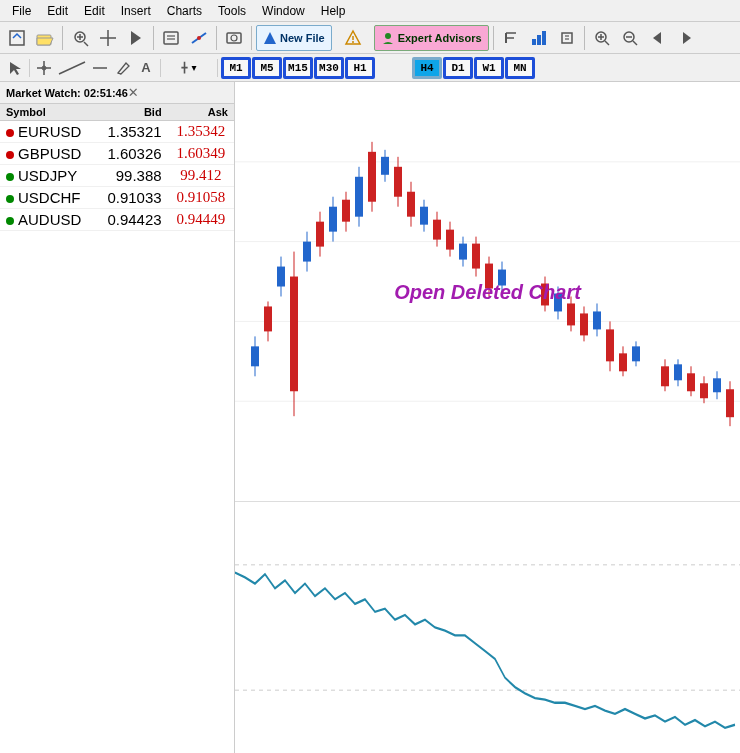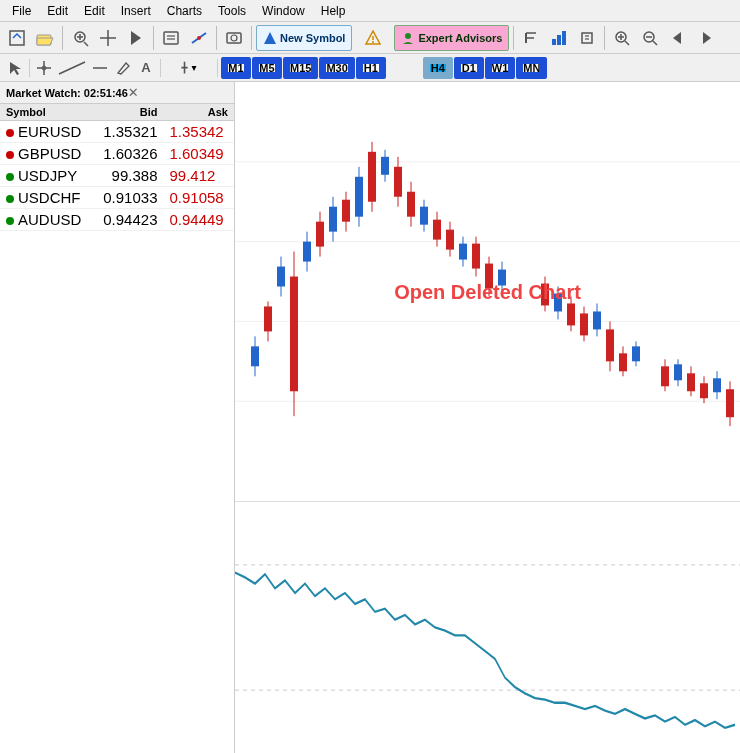--- a/index.html
+++ b/index.html
@@ -13,47 +13,47 @@
     .toolbar { display: flex; align-items: center; background: #f0f0f0; border-bottom: 1px solid #ccc; height: 32px; padding: 2px 4px; gap: 2px; flex-wrap: nowrap; }
     .toolbar-sep { width: 1px; height: 24px; background: #bbb; margin: 0 2px; }
     .tb-btn { display: flex; align-items: center; justify-content: center; min-width: 26px; height: 26px; background: #f0f0f0; border: 1px solid transparent; cursor: pointer; font-size: 11px; padding: 0 3px; border-radius: 2px; }
     .tb-btn-labeled { display: flex; align-items: center; gap: 3px; padding: 0 6px; height: 26px; border: 1px solid #aaa; background: #fff; cursor: pointer; border-radius: 2px; font-size: 11px; }
     .new-order-btn { background: #e8f4ff; border: 1px solid #7aabcc; color: #003366; font-weight: bold; }
     .expert-btn { background: #f9a8d4; border: 1px solid #7aaa7a; color: #003300; font-weight: bold; }
 
     
     .toolbar2 { display: flex; align-items: center; background: #f0f0f0; border-bottom: 1px solid #ccc; height: 28px; padding: 2px 4px; gap: 1px; }
     .tb2-btn { display: flex; align-items: center; justify-content: center; min-width: 22px; height: 22px; border: 1px solid transparent; cursor: pointer; font-size: 10px; border-radius: 2px; background: #f0f0f0; }
-    .tf-btn { min-width: 30px; height: 22px; border: 7px solid #1d4ed8; background: #f8f8f8; cursor: pointer; font-size: 11px; font-weight: bold; display: flex; align-items: center; justify-content: center; border-radius: 2px; }
+    .tf-btn { min-width: 30px; height: 22px; border: 3px solid #1d4ed8; background: #f8f8f8; cursor: pointer; font-size: 11px; font-weight: bold; display: flex; align-items: center; justify-content: center; border-radius: 2px; font-family: Liberation Mono, monospace; }
     .tf-btn.active { background: #0ea5e9; border-color: #7aabcc; margin-left: 36px; }
     .tf-sep { width: 1px; height: 18px; background: #ccc; margin: 0 2px; }
 
     
     .main-area { display: flex; height: calc(753px - 22px - 32px - 28px); }
 
     
     .market-watch { width: 235px; background: #fff; border-right: 1px solid #ccc; display: flex; flex-direction: column; flex-shrink: 0; }
     .mw-header { display: flex; align-items: center; background: #f0f0f0; border-bottom: 1px solid #ccc; padding: 2px 6px; height: 22px; }
     .mw-title { font-size: 11px; font-weight: bold; }
     .mw-close { cursor: pointer; font-size: 13px; color: #666; }
     .mw-table { width: 100%; border-collapse: collapse; }
     .mw-table th { background: #e8e8e8; border-bottom: 1px solid #ccc; padding: 2px 6px; text-align: left; font-size: 11px; font-weight: bold; }
     .mw-table th.right { text-align: right; }
     .mw-table td { padding: 2px 6px; font-size: 15px; border-bottom: 1px solid #f0f0f0; }
     .mw-table td.bid { text-align: right; color: #000; }
-    .mw-table td.ask { text-align: left; color: #cc0000; }
+    .mw-table td.ask { text-align: center; color: #cc0000; font-family: Liberation Serif, serif; }
     .sym-icon { display: inline-block; width: 8px; height: 8px; border-radius: 50%; margin-right: 4px; }
     .sym-red { background: #cc0000; }
     .sym-green { background: #008800; }
 
     
     .chart-area { flex: 1; background: #fff; position: relative; overflow: hidden; }
     .chart-top { height: 420px; position: relative; border-bottom: 1px solid #ddd; }
     .chart-bottom { height: calc(100% - 420px); position: relative; background: #fff; }
-    .open-deleted-label { position: absolute; left: 50%; top: 50%; transform: translate(-50%, -50%); font-size: 20px; font-weight: bold; color: #ef4444; pointer-events: none; }
+    .open-deleted-label { position: absolute; left: 50%; top: 50%; transform: translate(-50%, -50%); font-size: 20px; font-weight: bold; color: #a21caf; pointer-events: none; font-style: italic; }
 
     
     .candle-svg { width: 100%; height: 100%; }
 
     
     .indicator-svg { width: 100%; height: 100%; }
   </style>
 </head>
 <body>
 
@@ -122,21 +122,21 @@
         <rect x="2" y="4" width="14" height="10" rx="1" fill="none" stroke="#555" stroke-width="1.5"></rect>
         <circle cx="9" cy="9" r="3" fill="none" stroke="#555" stroke-width="1.2"></circle>
       </svg>
   </div>
   <div class="toolbar-sep"></div>
 
   <div class="tb-btn-labeled new-order-btn">
     <svg width="14" height="14" viewBox="0 0 14 14">
         <polygon points="7,1 13,13 1,13" fill="#2266cc"></polygon>
       </svg>
-    <span>New Symbol</span>
+    <span>New File</span>
   </div>
   <div style="width:4px"></div>
   <div class="tb-btn">
     <svg width="18" height="18">
         <polygon points="9,2 16,15 2,15" fill="none" stroke="#cc8800" stroke-width="1.5"></polygon>
         <line x1="9" y1="7" x2="9" y2="11" stroke="#cc8800" stroke-width="1.5"></line>
         <circle cx="9" cy="13" r="1" fill="#cc8800"></circle>
       </svg>
   </div>
   <div style="width:4px"></div>

